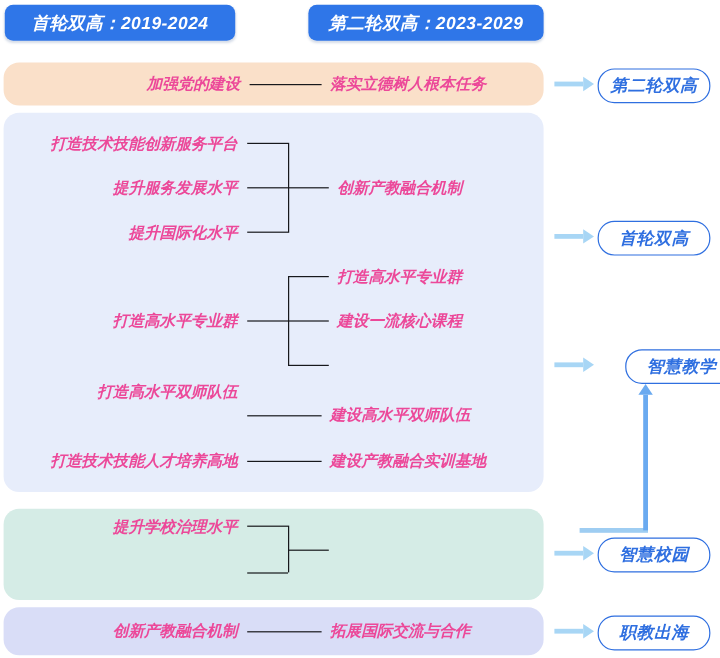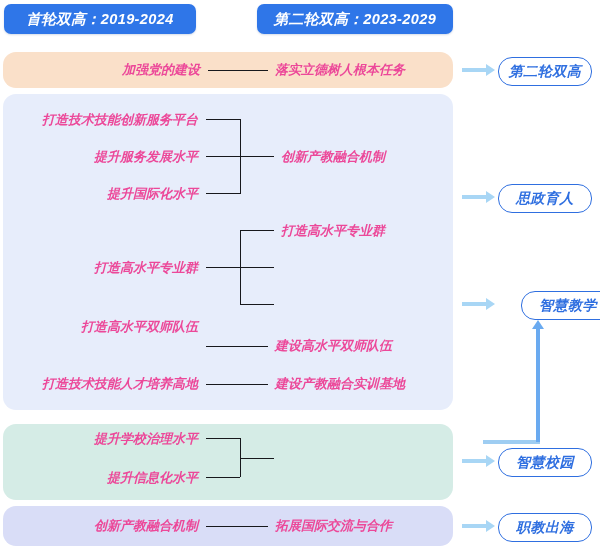--- a/index.html
+++ b/index.html
@@ -156,49 +156,49 @@
   <div class="hline" style="left:206px; top:156px; width:34px;"></div>
   <div class="hline" style="left:206px; top:193px; width:34px;"></div>
 
   <div class="vline" style="left:240px; top:119px; height:75px;"></div>
 
   <div class="hline" style="left:240px; top:156px; width:34px;"></div>
   <div class="node left-align abs" style="left:281px; top:150px;">创新产教融合机制</div>
 
   <div class="arrow-shaft-h" style="left:462px; top:195px; width:24px;"></div>
   <div class="arrow-head-r" style="left:486px; top:191px;"></div>
-  <div class="capsule" style="left:498px; top:184px;">思政育人</div>
+  <div class="capsule" style="left:498px; top:184px;">首轮双高</div>
 
   <div class="node right-align abs" style="left:58px; top:261px; width:140px;">打造高水平专业群</div>
   <div class="hline" style="left:206px; top:267px; width:34px;"></div>
   <div class="vline" style="left:240px; top:230px; height:75px;"></div>
   <div class="hline" style="left:240px; top:230px; width:34px;"></div>
   <div class="hline" style="left:240px; top:267px; width:34px;"></div>
   <div class="hline" style="left:240px; top:304px; width:34px;"></div>
 
   <div class="node left-align abs" style="left:281px; top:224px;">打造高水平专业群</div>
+  <div class="node left-align abs" style="left:281px; top:261px;">建设一流核心课程</div>
 
   <div class="arrow-shaft-h" style="left:462px; top:302px; width:24px;"></div>
   <div class="arrow-head-r" style="left:486px; top:298px;"></div>
   <div class="capsule" style="left:521px; top:291px;">智慧教学</div>
 
   <div class="elbow-h" style="left:483px; top:440px; width:57px;"></div>
   <div class="elbow-v" style="left:536px; top:329px; height:113px;"></div>
   <div class="arrow-head-u" style="left:532px; top:320px;"></div>
 
   <div class="node right-align abs" style="left:48px; top:320px; width:150px;">打造高水平双师队伍</div>
   <div class="hline" style="left:206px; top:346px; width:62px;"></div>
   <div class="node left-align abs" style="left:275px; top:339px;">建设高水平双师队伍</div>
 
   <div class="node right-align abs" style="left:8px; top:377px; width:190px;">打造技术技能人才培养高地</div>
   <div class="hline" style="left:206px; top:384px; width:62px;"></div>
   <div class="node right-align abs" style="left:58px; top:432px; width:140px;">提升学校治理水平</div>
 
   <div class="node left-align abs" style="left:275px; top:377px;">建设产教融合实训基地</div>
-  <div class="node right-align abs" style="left:58px; top:471px; width:140px;">提升信息化水平</div>
 
   <div class="hline" style="left:206px; top:438px; width:34px;"></div>
   <div class="hline" style="left:206px; top:477px; width:34px;"></div>
   <div class="vline" style="left:240px; top:438px; height:39px;"></div>
   <div class="hline" style="left:240px; top:458px; width:34px;"></div>
 
   <div class="arrow-shaft-h" style="left:462px; top:459px; width:24px;"></div>
   <div class="arrow-head-r" style="left:486px; top:455px;"></div>
   <div class="capsule" style="left:498px; top:448px;">智慧校园</div>
 

